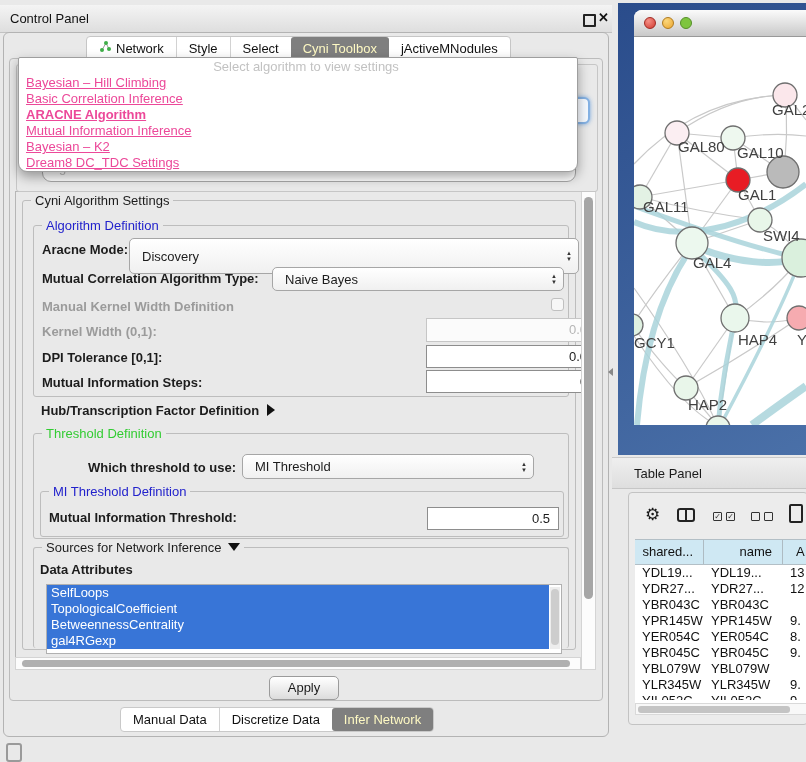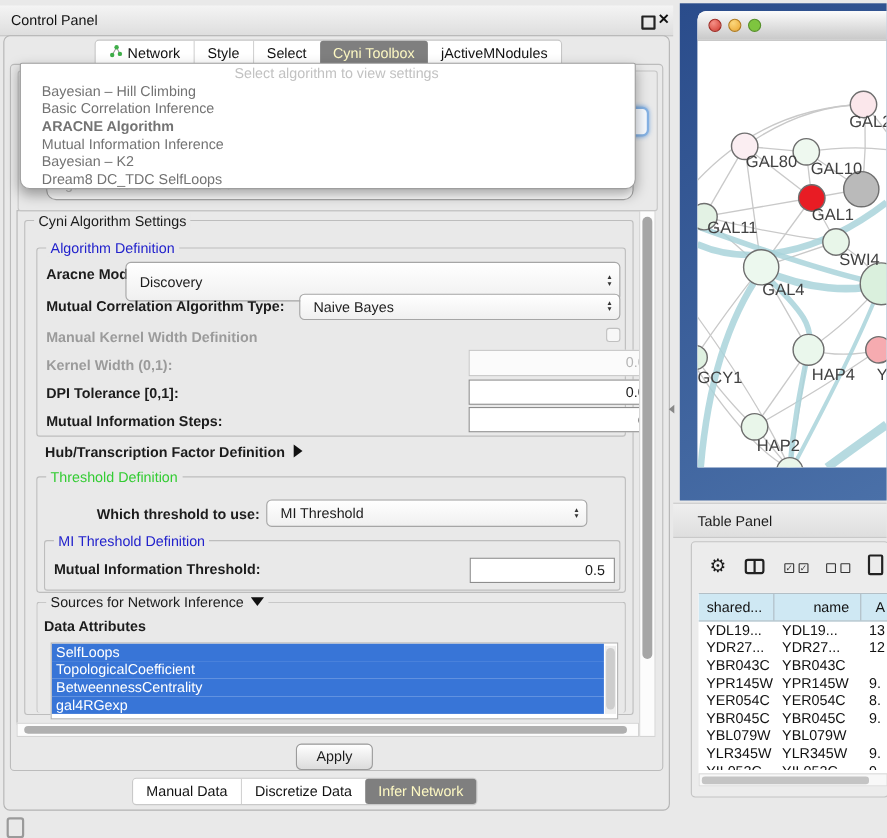--- a/index.html
+++ b/index.html
@@ -25,21 +25,21 @@
   #hidden-group{left:15px;top:63px;width:580px;height:126px;border:1px solid #c6c6c6;border-radius:3px;z-index:1;}
   #hidden-combo{left:42px;top:151px;width:534px;height:31px;border:1px solid #a8a8a8;border-radius:9px;background:#fff;
      color:#bdbdbd;line-height:31px;padding-left:16px;box-sizing:border-box;z-index:2;}
   #focus-frag{left:560px;top:97px;width:30px;height:27px;border:2px solid #85b2e4;border-radius:6px;background:#f6faff;
      box-shadow:0 0 4px rgba(90,150,220,.8);z-index:2;box-sizing:border-box;}
 
   
   #dd{left:18px;top:57px;width:560px;height:115px;background:#fff;border:1px solid #9e9e9e;border-radius:2px 2px 9px 9px;
      box-shadow:0 5px 12px rgba(0,0,0,.35);z-index:40;box-sizing:border-box;}
   #dd-ph{text-align:center;color:#c2c2c2;height:17px;line-height:17px;padding-left:16px;}
-  .dd-item{padding-left:19px;line-height:16px;color:#737373;}
+  .dd-item{padding-left:7px;line-height:16px;color:#ec4899;text-decoration:underline;}
   .dd-item.hl{font-weight:bold;}
 
   
   #viewport{left:15px;top:191px;width:566px;height:466px;border:1px solid #b6b6b6;background:#e9e9e9;overflow:hidden;}
   #vscroll{left:581px;top:191px;width:15px;height:479px;background:#fcfcfc;border:1px solid #d4d4d4;box-sizing:border-box;}
   #vthumb{left:2px;top:5px;width:9px;height:402px;background:#a6a6a6;border-radius:5px;}
   #hscroll{left:15px;top:657px;width:566px;height:13px;background:#fcfcfc;border:1px solid #d4d4d4;box-sizing:border-box;}
   #hthumb{left:6px;top:2px;width:548px;height:7px;background:#b0b0b0;border-radius:4px;}
 
   .group{border:1px solid #bdbdbd;border-radius:3px;}
@@ -141,21 +141,21 @@
   <div class="abs" id="focus-frag"></div>
 
   <div class="abs" id="viewport">
     <div class="abs group" style="left:6px;top:8px;width:552px;height:448px;">
       <span class="gtitle">Cyni Algorithm Settings</span>
 
       <div class="abs group" style="left:10px;top:24px;width:534px;height:170px;">
         <span class="gtitle blue">Algorithm Definition</span>
 
         <span class="abs lbl" style="left:8px;top:16px;">Aracne Mode:</span>
-        <div class="abs combo" style="left:80px;top:12px;width:450px;height:36px;">
+        <div class="abs combo" style="left:95px;top:12px;width:450px;height:36px;">
           <span>Discovery</span>
           <span class="stepper">▲<span>▼</span></span>
         </div>
 
         <span class="abs lbl" style="left:8px;top:45px;">Mutual Correlation Algorithm Type:</span>
         <div class="abs combo" style="left:238px;top:41px;width:292px;height:24px;">
           <span>Naive Bayes</span>
           <span class="stepper">▲<span>▼</span></span>
         </div>
 
@@ -231,21 +231,21 @@
     </div>
 
   <div class="abs" id="dd">
     <div id="dd-ph">Select algorithm to view settings</div>
     <div id="dd-items">
         <div class="dd-item">Bayesian – Hill Climbing</div>
         <div class="dd-item">Basic Correlation Inference</div>
         <div class="dd-item hl">ARACNE Algorithm</div>
         <div class="dd-item">Mutual Information Inference</div>
         <div class="dd-item">Bayesian – K2</div>
-        <div class="dd-item">Dream8 DC_TDC SelfLoops</div>
+        <div class="dd-item">Dream8 DC_TDC Settings</div>
       </div>
   </div>
 
   <div class="abs" id="desktop"></div>
   <div class="abs" id="net-window">
     <div class="abs" id="net-titlebar">
       <span class="light" style="left:10px;background:radial-gradient(circle at 35% 30%,#f59086,#d13a30);border:1px solid #a02922;"></span>
       <span class="light" style="left:28px;background:radial-gradient(circle at 35% 30%,#fbd77c,#eba630);border:1px solid #b07b1e;"></span>
       <span class="light" style="left:46px;background:radial-gradient(circle at 35% 30%,#b6e58a,#6fbc38;);border:1px solid #568f2a;background-color:#7ec53f;"></span>
     </div>

